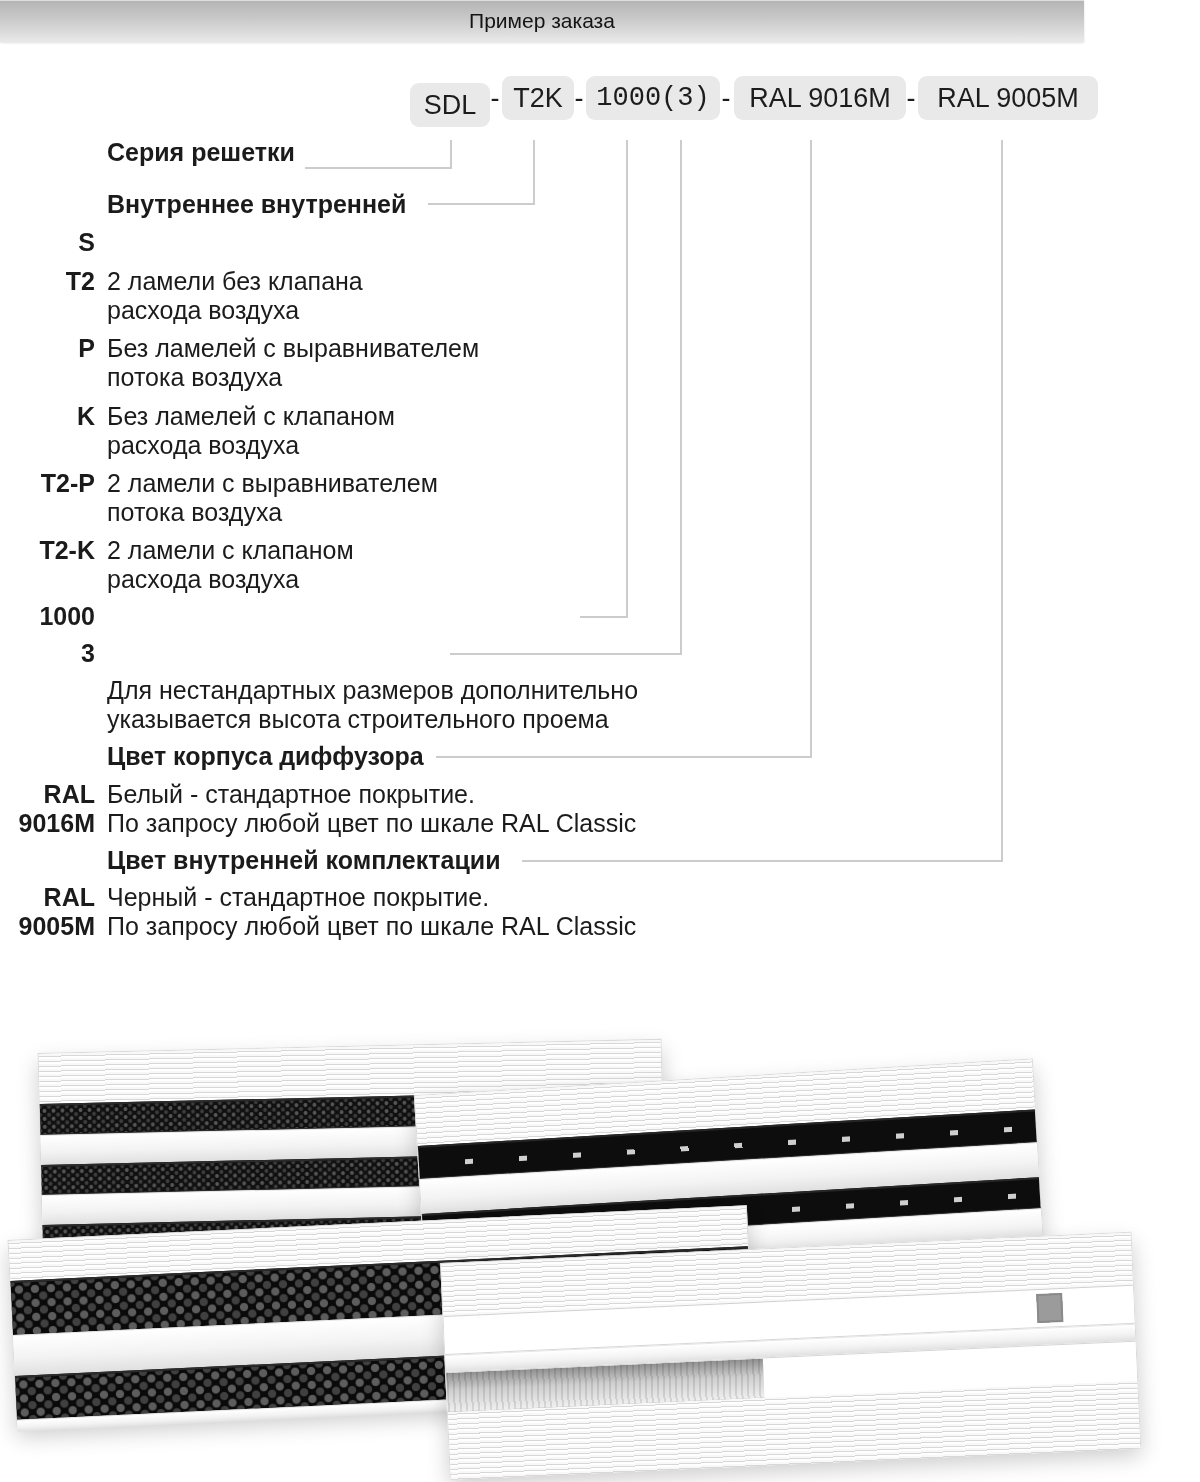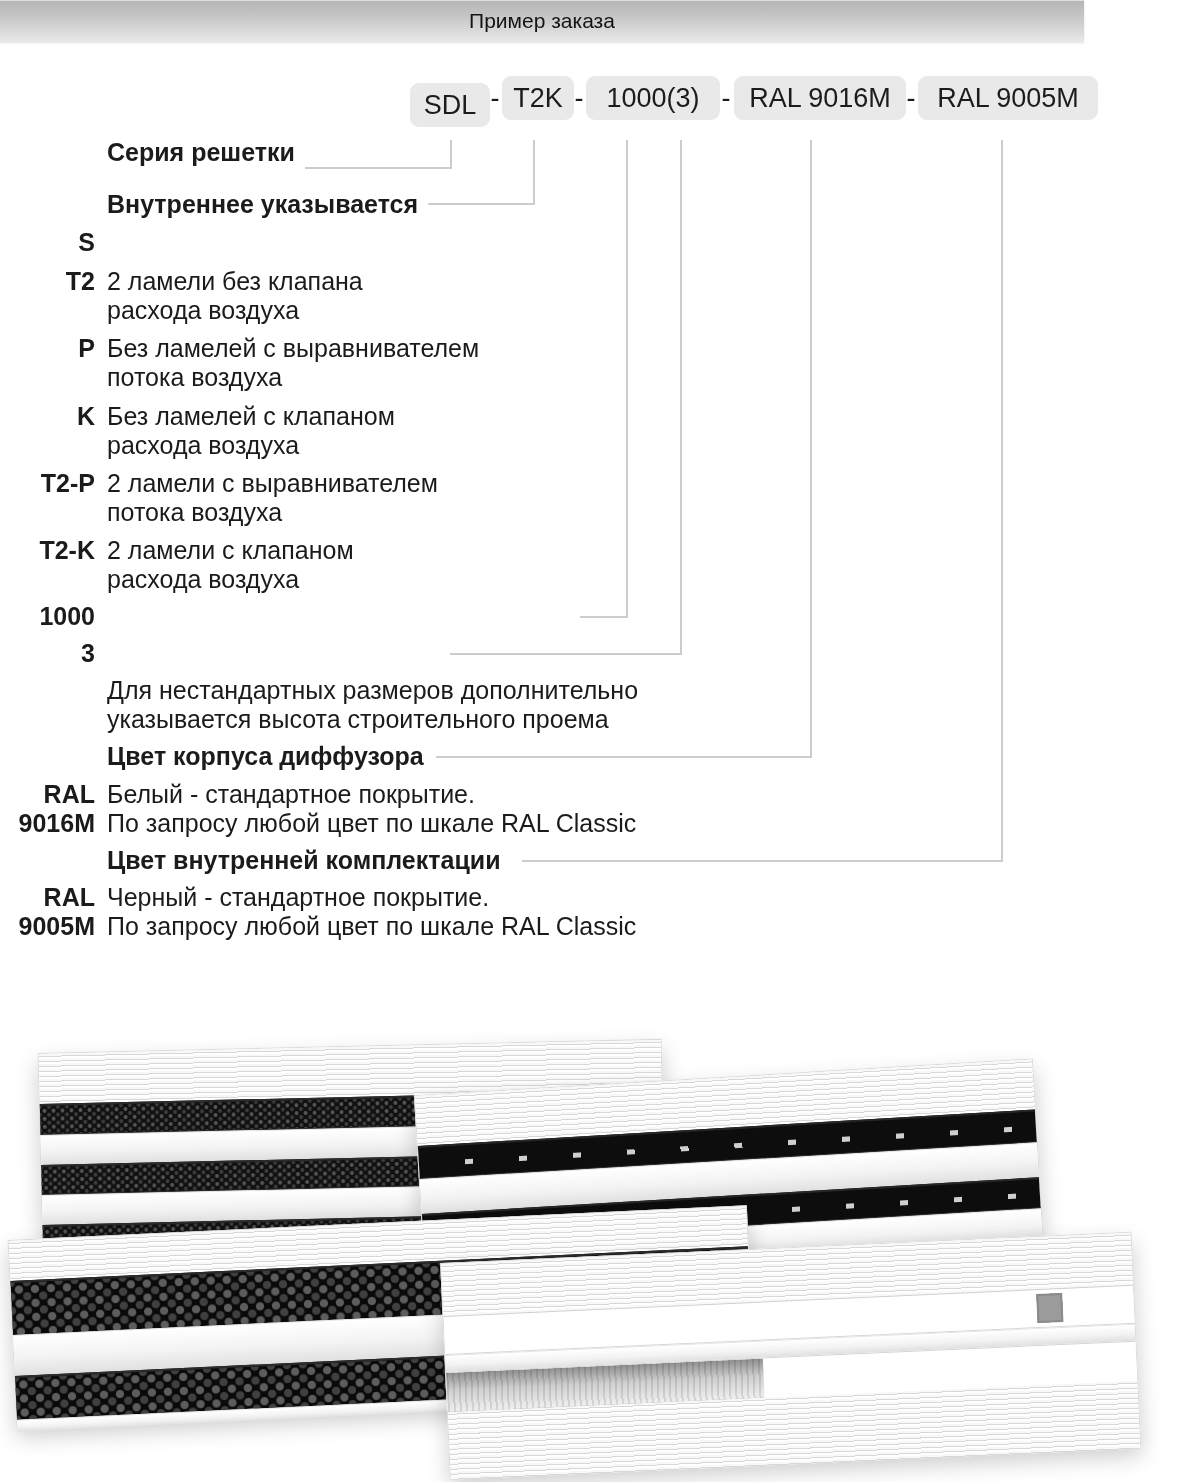--- a/index.html
+++ b/index.html
@@ -12,21 +12,21 @@
             box-shadow:inset 0 1px 0 rgba(255,255,255,.55),0 1px 2px rgba(0,0,0,.12);
             display:flex;align-items:center;justify-content:center;}
   .titlebar span{font-size:21px;color:#141414;}
 
   
   .chip{position:absolute;top:76px;height:44px;background:#e9e9e9;border-radius:9px;
         display:flex;align-items:center;justify-content:center;
         font-size:27px;color:#1c1c1c;white-space:nowrap;}
   .chip-1{left:410px;width:80px;margin-top:7px;}
   .chip-2{left:502px;width:72px;}
-  .chip-3{left:586px;width:134px;}
+  .chip-3{left:586px;width:134px;font-family:Liberation Mono, monospace;}
   .chip-4{left:734px;width:172px;}
   .chip-5{left:918px;width:180px;}
   .dash{position:absolute;top:76px;height:44px;line-height:44px;text-align:center;
         font-size:27px;color:#1c1c1c;}
   .dash-1{left:488px;width:14px;}
   .dash-2{left:572px;width:14px;}
   .dash-3{left:718px;width:16px;}
   .dash-4{left:904px;width:14px;}
 
   
@@ -104,21 +104,21 @@
     <span class="chip chip-5">RAL 9005M</span>
   </div>
 
   <div>
     <div class="lrow bold" style="top:138px">
       <span class="lcode"></span>
       <span class="ldesc">Серия решетки</span>
     </div>
     <div class="lrow bold" style="top:190px">
       <span class="lcode"></span>
-      <span class="ldesc">Внутреннее указывается</span>
+      <span class="ldesc">Внутреннее внутренней</span>
     </div>
     <div class="lrow" style="top:228px">
       <span class="lcode">S</span>
     </div>
     <div class="lrow" style="top:267px">
       <span class="lcode">T2</span>
       <span class="ldesc">2 ламели без клапана
 расхода воздуха</span>
     </div>
     <div class="lrow" style="top:334px">

